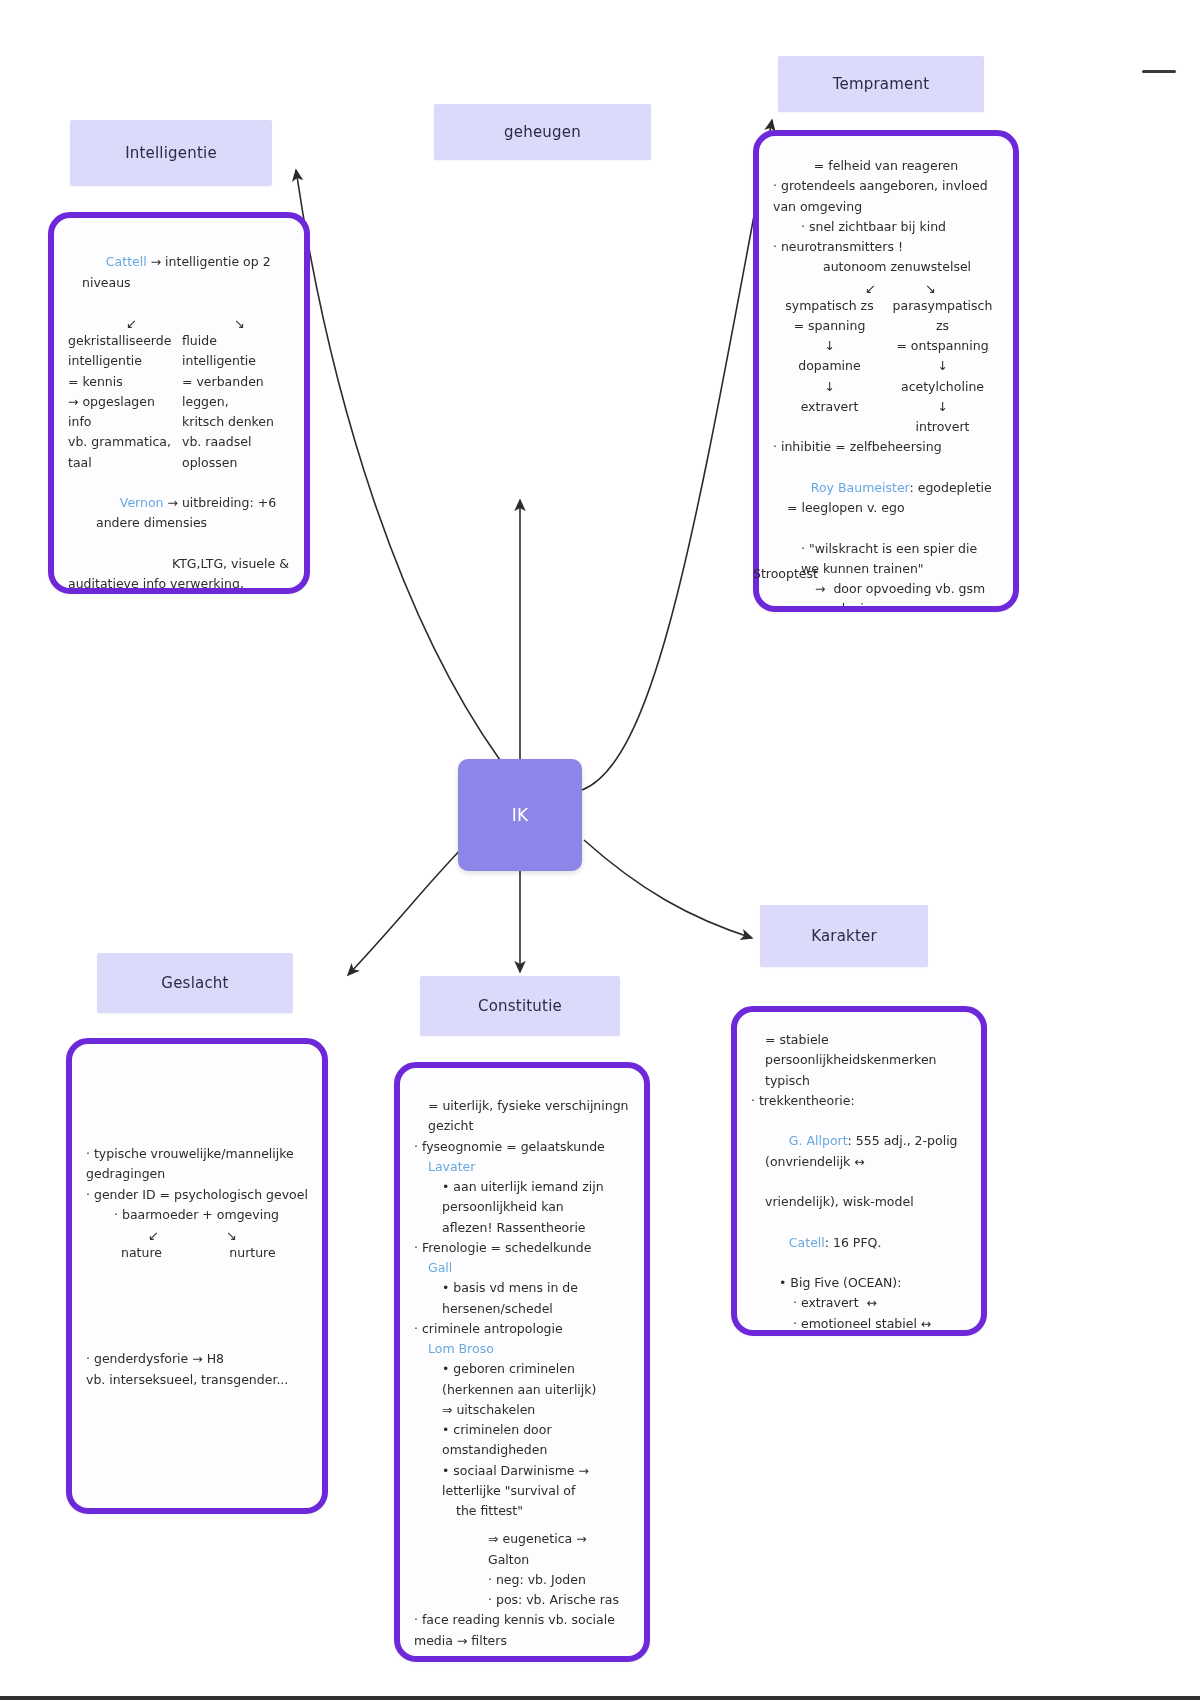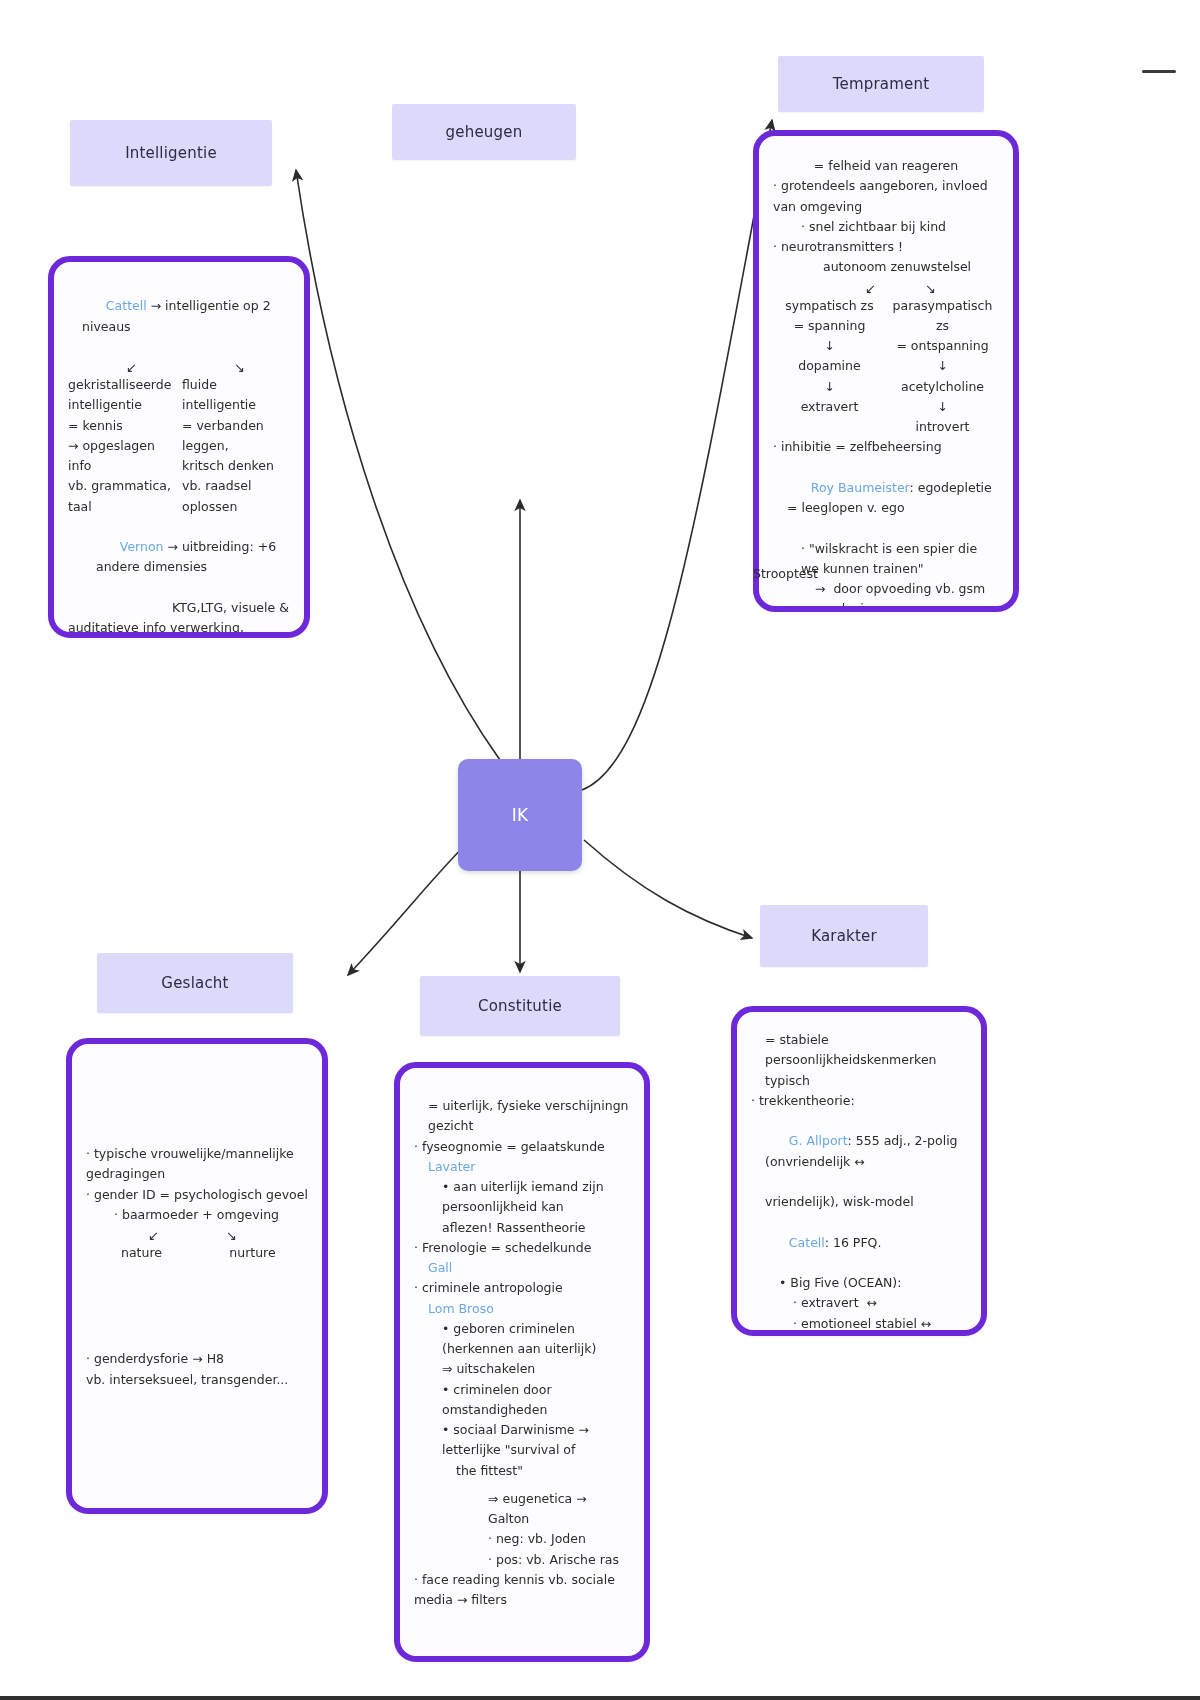--- a/index.html
+++ b/index.html
@@ -112,21 +112,21 @@
 
   <div class="dash"></div>
 
   <div class="chip center" style="left:458px;top:750px;width:124px;height:112px;margin-top:9px;">
     <span>IK</span>
   </div>
 
   <div class="chip" style="left:70px;top:120px;width:202px;height:66px;">
     <span>Intelligentie</span>
   </div>
-  <div class="card" style="left:48px;top:212px;width:262px;height:382px;margin-top:44px;">
+  <div class="card" style="left:48px;top:212px;width:262px;height:382px;">
     <div class="ln ind1">
       <span class="blue">Cattell</span><span> → intelligentie op 2 niveaus</span>
     </div>
     <div class="arrowrow">
       <span style="left:58px;">↙</span>
       <span style="left:166px;">↘</span>
     </div>
     <div class="cols">
       <div>
         <div class="ln">gekristalliseerde intelligentie</div>
@@ -144,21 +144,21 @@
       </div>
     </div>
     <div class="ln ind2">
       <span class="blue">Vernon</span><span> → uitbreiding: +6 andere dimensies</span>
     </div>
     <div class="ln ind5 " style="padding-left:104px;">KTG,LTG, visuele &amp;</div>
     <div class="ln">auditatieve info verwerking, verwerkings-en</div>
 
   </div>
 
-  <div class="chip" style="left:392px;top:104px;width:184px;height:56px;">
+  <div class="chip" style="left:434px;top:104px;width:217px;height:56px;">
     <span>geheugen</span>
   </div>
 
   <div class="chip" style="left:778px;top:56px;width:206px;height:56px;">
     <span>Temprament</span>
   </div>
   <div class="card" style="left:753px;top:130px;width:266px;height:482px;padding-top:20px;">
     <div class="ln ctr">= felheid van reageren</div>
     <div class="ln">· grotendeels aangeboren, invloed van omgeving</div>
     <div class="ln ind2">· snel zichtbaar bij kind</div>
@@ -244,20 +244,21 @@
     <span>Constitutie</span>
   </div>
   <div class="card" style="left:394px;top:1062px;width:256px;height:600px;padding-top:28px;">
     <div class="ln ind1">= uiterlijk, fysieke verschijningn gezicht</div>
     <div class="ln">· fyseognomie = gelaatskunde</div>
     <div class="ln ind1 blue">Lavater</div>
     <div class="ln ind2">• aan uiterlijk iemand zijn persoonlijkheid kan</div>
     <div class="ln ind2">aflezen! Rassentheorie</div>
     <div class="ln">· Frenologie = schedelkunde</div>
     <div class="ln ind1 blue">Gall</div>
+    <div class="ln ind2">• basis vd mens in de hersenen/schedel</div>
     <div class="ln">· criminele antropologie</div>
     <div class="ln ind1 blue">Lom Broso</div>
     <div class="ln ind2">• geboren criminelen (herkennen aan uiterlijk)</div>
     <div class="ln ind2">⇒ uitschakelen</div>
     <div class="ln ind2">• criminelen door omstandigheden</div>
     <div class="ln ind2">• sociaal Darwinisme → letterlijke "survival of</div>
     <div class="ln ind3">the fittest"</div>
     <div class="spacer-sm"></div>
     <div class="ln" style="padding-left:74px;">⇒ eugenetica → Galton</div>
     <div class="ln" style="padding-left:74px;">· neg: vb. Joden</div>

